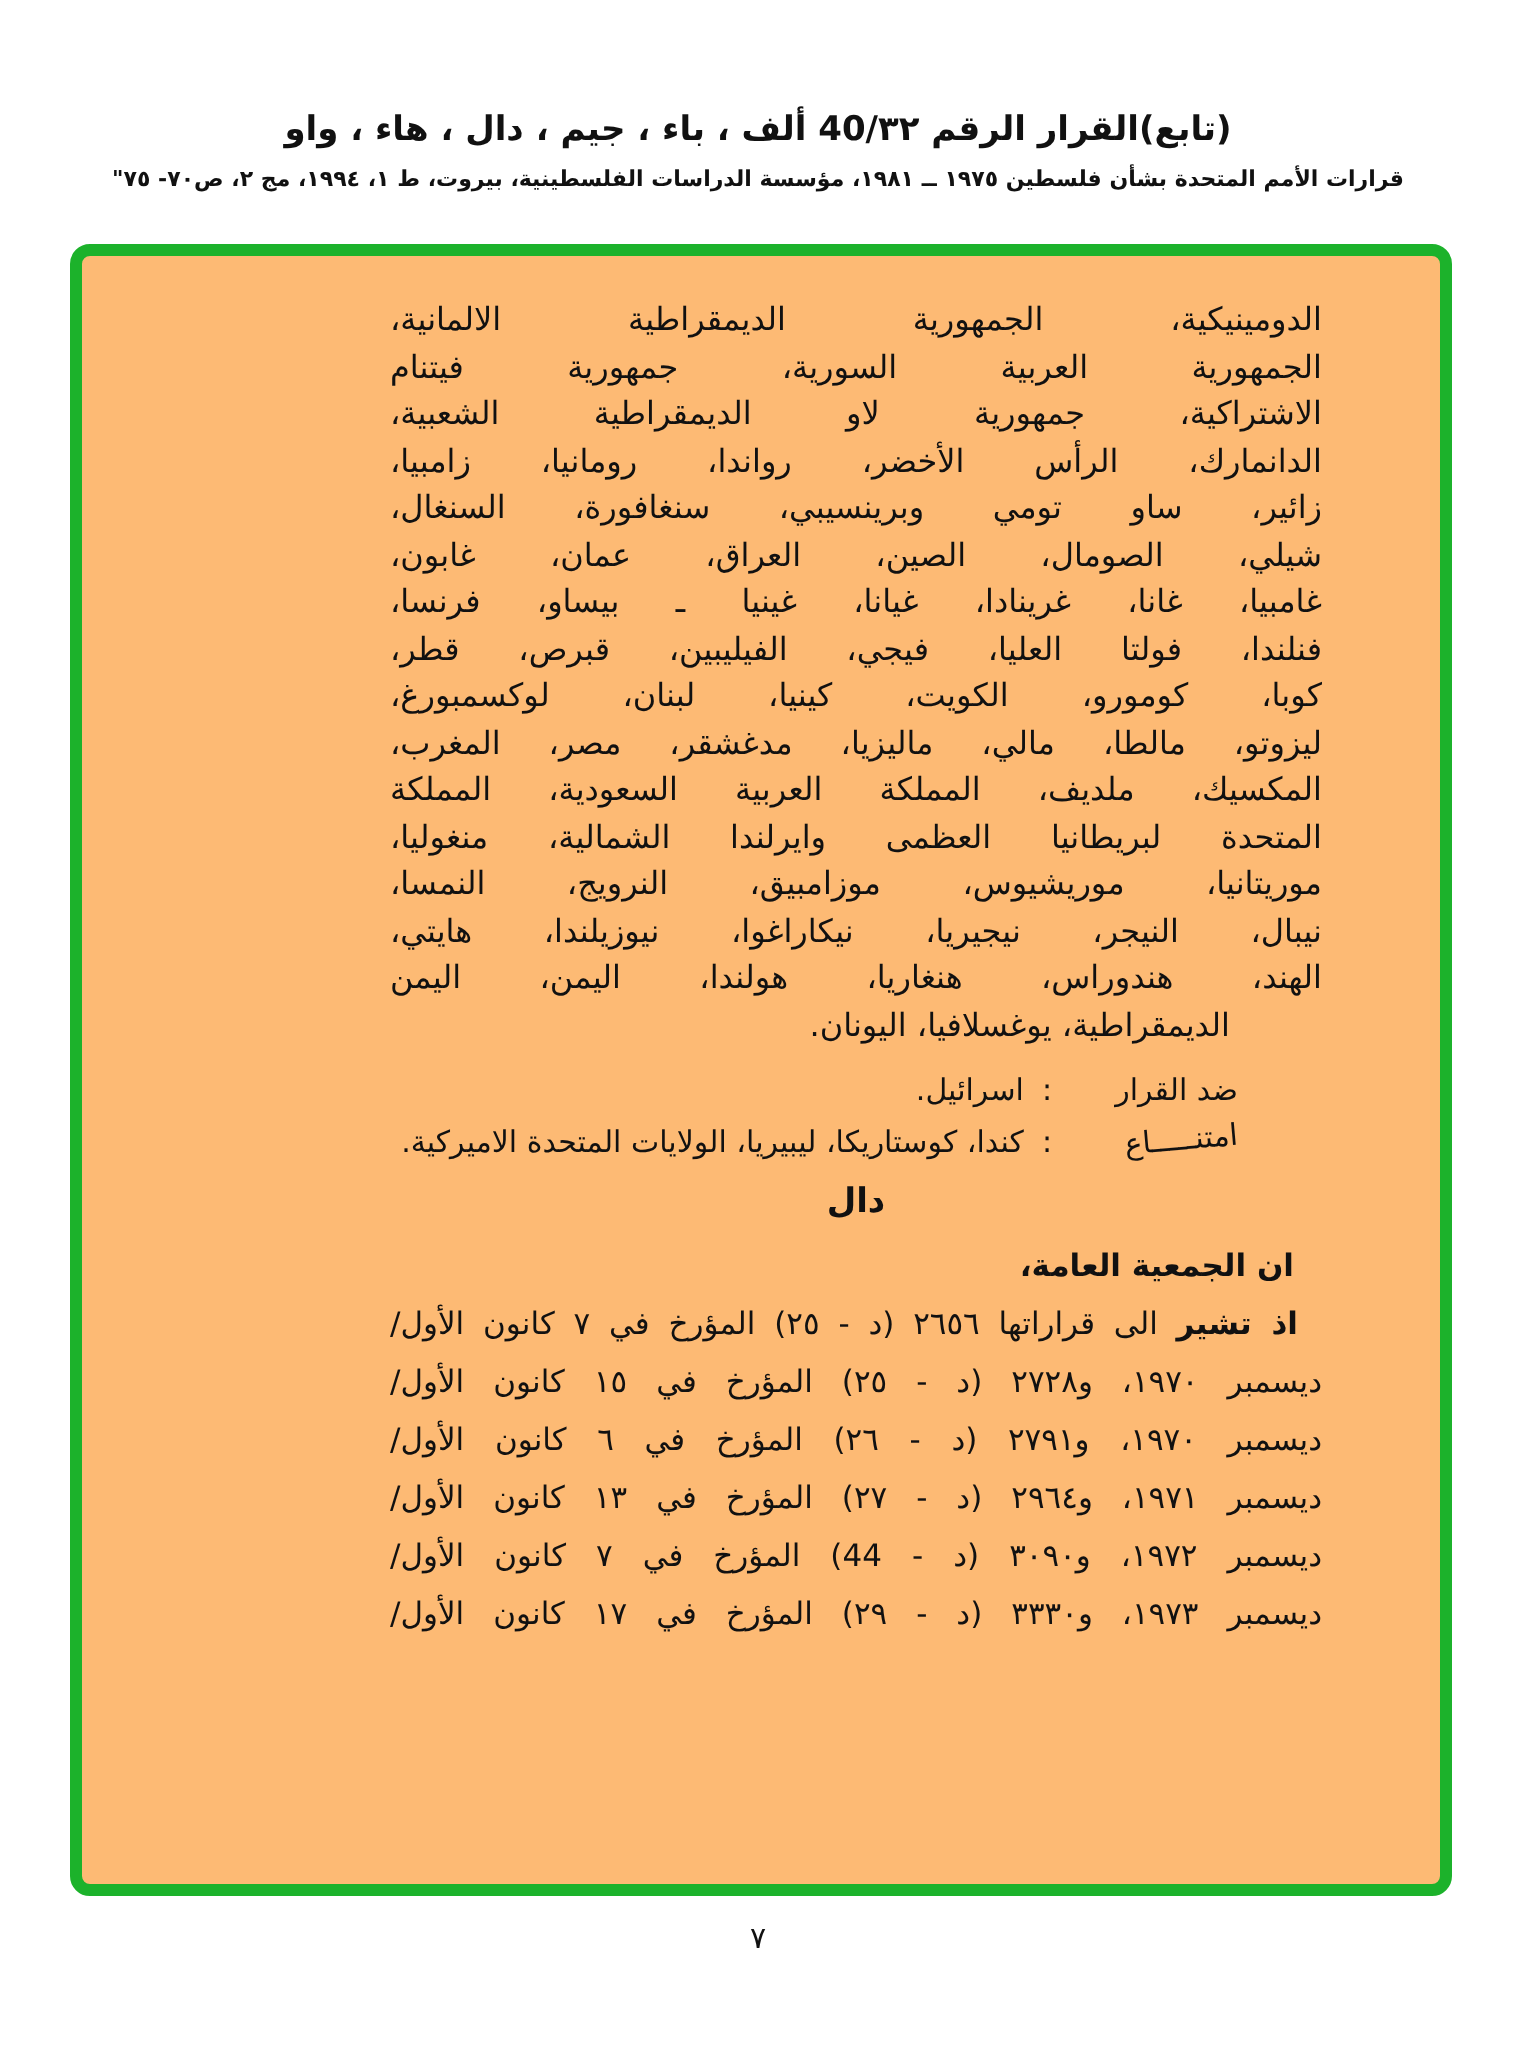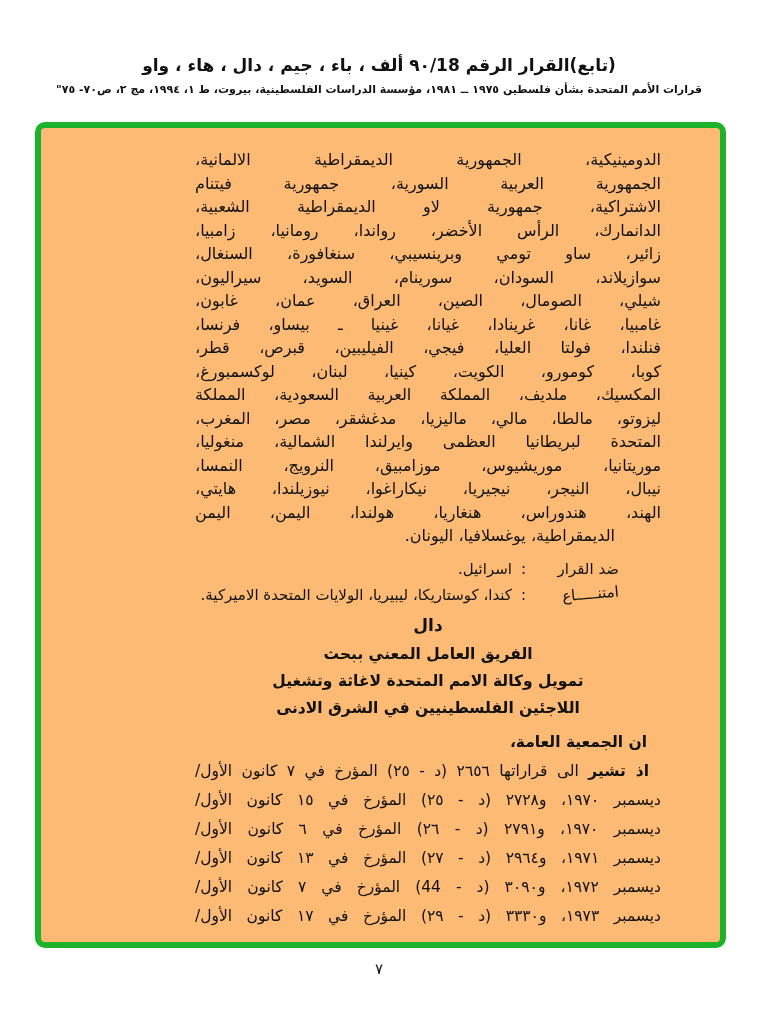--- a/index.html
+++ b/index.html
@@ -36,40 +36,39 @@
   .recall-line.first { padding-right:12px; }
   .recall-lead { font-weight:bold; }
   .page-number { position:absolute; top:960px; left:0; right:0; text-align:center; font-size:15px; }
 </style>
 </head>
 <body>
 
 <div class="page">
 
   <div class="doc-header">
-    <div class="h1">(تابع)القرار الرقم ٩٠/18 ألف ، باء ، جيم ، دال ، هاء ، واو</div>
+    <div class="h1">(تابع)القرار الرقم 40/٣٢ ألف ، باء ، جيم ، دال ، هاء ، واو</div>
     <div class="h2">قرارات الأمم المتحدة بشأن فلسطين ١٩٧٥ ــ ١٩٨١، مؤسسة الدراسات الفلسطينية، بيروت، ط ١، ١٩٩٤، مج ٢، ص٧٠- ٧٥"</div>
   </div>
 
   <div class="green-box" style="border-color: rgb(28, 178, 43);">
     <div class="content">
 
       <div>
           <div class="country-line">الدومينيكية، الجمهورية الديمقراطية الالمانية،</div>
           <div class="country-line">الجمهورية العربية السورية، جمهورية فيتنام</div>
           <div class="country-line">الاشتراكية، جمهورية لاو الديمقراطية الشعبية،</div>
           <div class="country-line">الدانمارك، الرأس الأخضر، رواندا، رومانيا، زامبيا،</div>
           <div class="country-line">زائير، ساو تومي وبرينسيبي، سنغافورة، السنغال،</div>
-          <div class="country-line">سوازيلاند، السودان، سورينام، السويد، سيراليون،</div>
           <div class="country-line">شيلي، الصومال، الصين، العراق، عمان، غابون،</div>
           <div class="country-line">غامبيا، غانا، غرينادا، غيانا، غينيا ـ بيساو، فرنسا،</div>
           <div class="country-line">فنلندا، فولتا العليا، فيجي، الفيليبين، قبرص، قطر،</div>
           <div class="country-line">كوبا، كومورو، الكويت، كينيا، لبنان، لوكسمبورغ،</div>
+          <div class="country-line">ليزوتو، مالطا، مالي، ماليزيا، مدغشقر، مصر، المغرب،</div>
           <div class="country-line">المكسيك، ملديف، المملكة العربية السعودية، المملكة</div>
-          <div class="country-line">ليزوتو، مالطا، مالي، ماليزيا، مدغشقر، مصر، المغرب،</div>
           <div class="country-line">المتحدة لبريطانيا العظمى وايرلندا الشمالية، منغوليا،</div>
           <div class="country-line">موريتانيا، موريشيوس، موزامبيق، النرويج، النمسا،</div>
           <div class="country-line">نيبال، النيجر، نيجيريا، نيكاراغوا، نيوزيلندا، هايتي،</div>
           <div class="country-line">الهند، هندوراس، هنغاريا، هولندا، اليمن، اليمن</div>
         </div>
       <div class="country-line last">الديمقراطية، يوغسلافيا، اليونان.</div>
 
       <div class="vote-row against">
         <span class="vote-label">ضد القرار</span>
         <span class="vote-colon">:</span>
@@ -77,25 +76,20 @@
       </div>
 
       <div class="vote-row abstain">
         <span class="vote-label tilted">امتنـــــاع</span>
         <span class="vote-colon">:</span>
         <span class="vote-value">كندا، كوستاريكا، ليبيريا، الولايات المتحدة الاميركية.</span>
       </div>
 
       <div class="dal">دال</div>
 
-      <div class="wg-title">
-          <div>الفريق العامل المعني ببحث</div>
-          <div>تمويل وكالة الامم المتحدة لاغاثة وتشغيل</div>
-          <div>اللاجئين الفلسطينيين في الشرق الادنى</div>
-        </div>
 
       <div class="assembly">ان الجمعية العامة،</div>
 
       <div class="recall">
         <div class="recall-line first"><span class="recall-lead">اذ تشير</span><span> الى قراراتها ٢٦٥٦ (د - ٢٥) المؤرخ في ٧ كانون الأول/</span></div>
         <div>
             <div class="recall-line">ديسمبر ١٩٧٠، و٢٧٢٨ (د - ٢٥) المؤرخ في ١٥ كانون الأول/</div>
             <div class="recall-line">ديسمبر ١٩٧٠، و٢٧٩١ (د - ٢٦) المؤرخ في ٦ كانون الأول/</div>
             <div class="recall-line">ديسمبر ١٩٧١، و٢٩٦٤ (د - ٢٧) المؤرخ في ١٣ كانون الأول/</div>
             <div class="recall-line">ديسمبر ١٩٧٢، و٣٠٩٠ (د - 44) المؤرخ في ٧ كانون الأول/</div>

